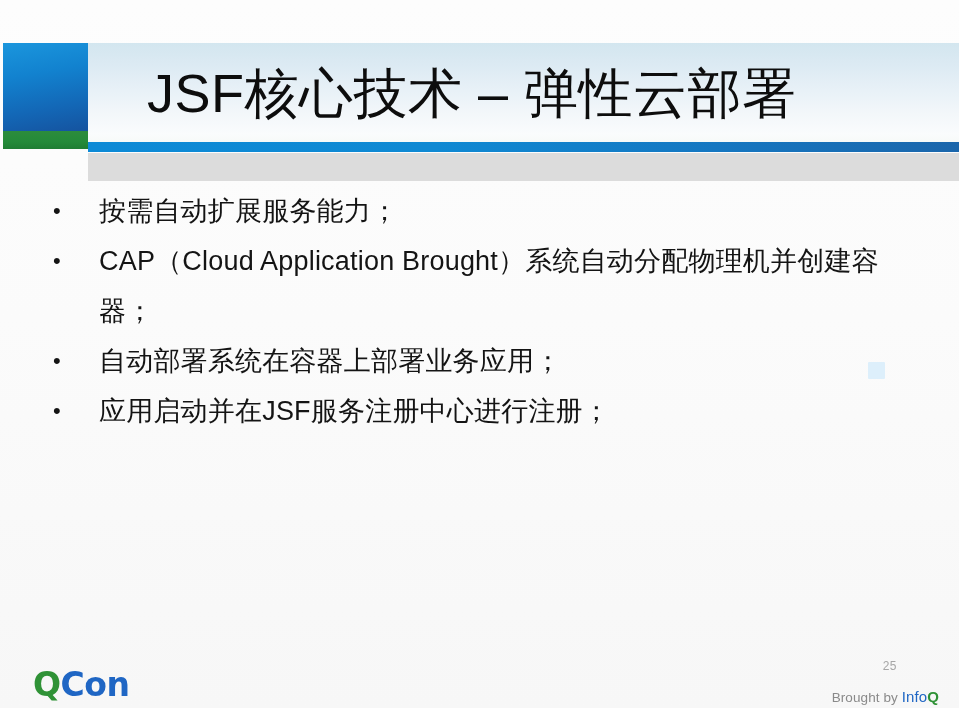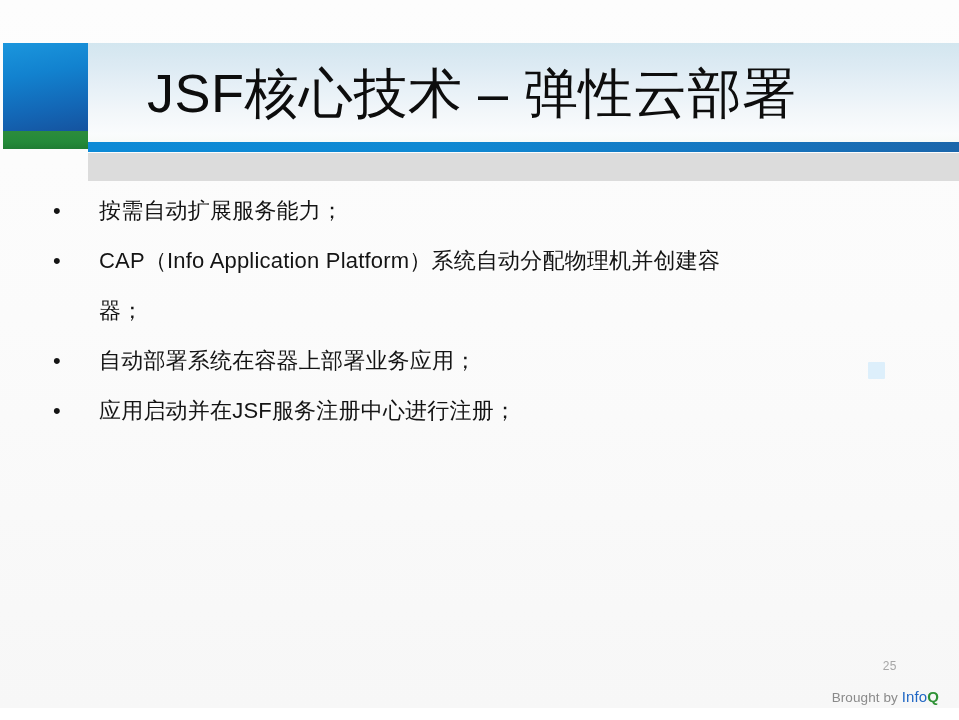--- a/index.html
+++ b/index.html
@@ -110,21 +110,21 @@
     text-align: left;
     padding-left: 9px;
     font-size: 22px;
     line-height: 50px;
     color: #141414;
     box-sizing: border-box;
   }
 
   .bullet-text {
     flex: 1 1 auto;
-    font-size: 22px;
+    font-size: 27px;
     line-height: 50px;
     color: #141414;
     letter-spacing: 0.2px;
   }
 
   .bullet-text .wrap-line {
     display: block;
   }
 
   
@@ -193,21 +193,21 @@
     <div class="bullet-row">
       <span class="bullet-marker">•</span>
       <span class="bullet-text">
         <span class="wrap-line">按需自动扩展服务能力；</span>
       </span>
     </div>
 
     <div class="bullet-row">
       <span class="bullet-marker">•</span>
       <span class="bullet-text">
-        <span class="wrap-line">CAP（Info Application Platform）系统自动分配物理机并创建容</span>
+        <span class="wrap-line">CAP（Cloud Application Brought）系统自动分配物理机并创建容</span>
         <span class="wrap-line">器；</span>
       </span>
     </div>
 
     <div class="bullet-row">
       <span class="bullet-marker">•</span>
       <span class="bullet-text">
         <span class="wrap-line">自动部署系统在容器上部署业务应用；</span>
       </span>
     </div>
@@ -216,18 +216,19 @@
       <span class="bullet-marker">•</span>
       <span class="bullet-text">
         <span class="wrap-line">应用启动并在JSF服务注册中心进行注册；</span>
       </span>
     </div>
 
   </div>
 
   <div id="faint-square"></div>
 
+  <div id="qcon-logo"><span class="q">Q</span><span class="con">Con</span></div>
 
   <div id="page-number">25</div>
 
   <div id="brought-by"><span class="bb-label">Brought by </span><span class="bb-info">Info</span><span class="bb-q">Q</span></div>
 
 </div>
 
 </body></html>

